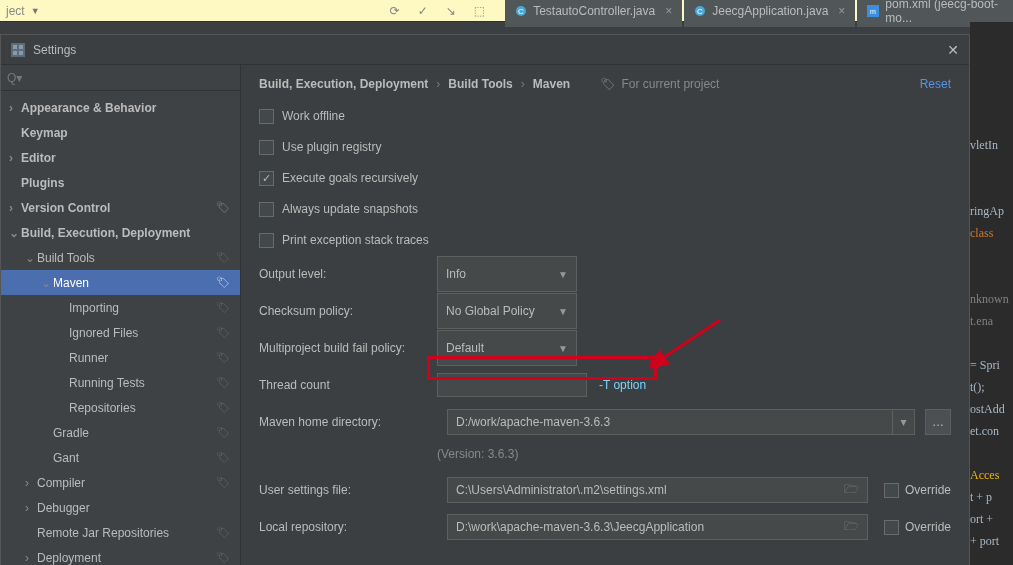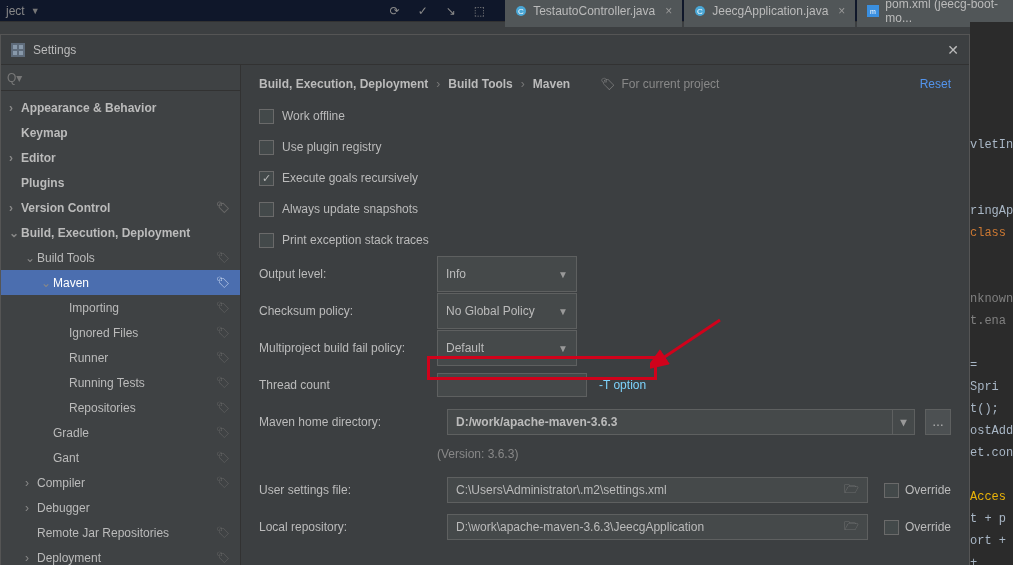--- a/index.html
+++ b/index.html
@@ -1,19 +1,19 @@
 <!DOCTYPE html>
 <html><head>
 <meta charset="utf-8">
 <style>
 * { box-sizing: border-box; margin: 0; padding: 0; }
 body { font-family: "Segoe UI", Arial, sans-serif; font-size: 12px; background: #3c3f41; color: #bbbbbb; width: 1013px; height: 565px; overflow: hidden; position: relative; }
 
 
-.topbar { height: 22px; background: #0f172a; display: flex; align-items: center; border-bottom: 1px solid #323232; }
+.topbar { height: 22px; background: #fef9c3; display: flex; align-items: center; border-bottom: 1px solid #323232; }
 .topbar-left { display: flex; align-items: center; gap: 6px; padding-left: 6px; color: #888; }
 .topbar-icons { display: flex; gap: 18px; margin-left: 350px; color: #888; }
 .tabs { display: flex; margin-left: 20px; gap: 2px; }
 .tab { display: flex; align-items: center; gap: 6px; padding: 2px 10px; background: #515658; color: #bbb; font-size: 12px; }
 .tab-icon { width: 12px; height: 12px; display: inline-flex; align-items: center; justify-content: center; }
 .tab-close { color: #999; cursor: pointer; margin-left: 4px; }
 
 
 .dialog { position: absolute; top: 34px; left: 0; width: 970px; height: 543px; background: #3c3f41; border: 1px solid #555; display: flex; flex-direction: column; }
 .titlebar { height: 30px; display: flex; align-items: center; padding: 0 10px; border-bottom: 1px solid #323232; }
@@ -69,21 +69,21 @@
 .override { display: flex; align-items: center; gap: 6px; margin-left: 6px; }
 
 .version-note { margin-left: 178px; color: #888; font-size: 12px; padding: 2px 0 6px 0; }
 
 
 .highlight-box { position: absolute; border: 3px solid #d0021b; pointer-events: none; }
 
 .arrow-svg { position: absolute; pointer-events: none; }
 
 
-.code-bg { position: absolute; top: 22px; left: 970px; width: 43px; height: 543px; background: #2b2b2b; color: #a9b7c6; font-family: Liberation Mono, monospace; font-size: 12px; overflow: hidden; padding-top: 112px; line-height: 22px; }
+.code-bg { position: absolute; top: 22px; left: 970px; width: 43px; height: 543px; background: #2b2b2b; color: #a9b7c6; font-family: Liberation Serif, serif; font-size: 12px; overflow: hidden; padding-top: 112px; line-height: 22px; }
 .code-bg .kw { color: #cc7832; }
 .code-bg .ann { color: #eab308; }
 .code-bg .cmt { color: #808080; }
 </style>
 </head>
 <body>
 
 <div class="topbar">
   <div class="topbar-left">
     <span>ject</span>
@@ -320,21 +320,21 @@
           </div>
         </div>
         <div class="field-row">
           <span class="field-label">Thread count</span>
           <input class="text-input w150" value="" style="">
           <span class="hint">-T option</span>
         </div>
 
         <div class="path-row">
           <span class="path-label">Maven home directory:</span>
-          <div class="path-input combo" style="flex:1;font-weight:bold;">
+          <div class="path-input combo" style="flex:1;">
             <span>D:/work/apache-maven-3.6.3</span>
             <span class="combo-btn">▾</span>
           </div>
           <div class="browse-btn">…</div>
         </div>
         <div class="version-note">(Version: 3.6.3)</div>
 
         <div class="path-row">
           <span class="path-label">User settings file:</span>
           <div class="path-input" style="flex:1;">

